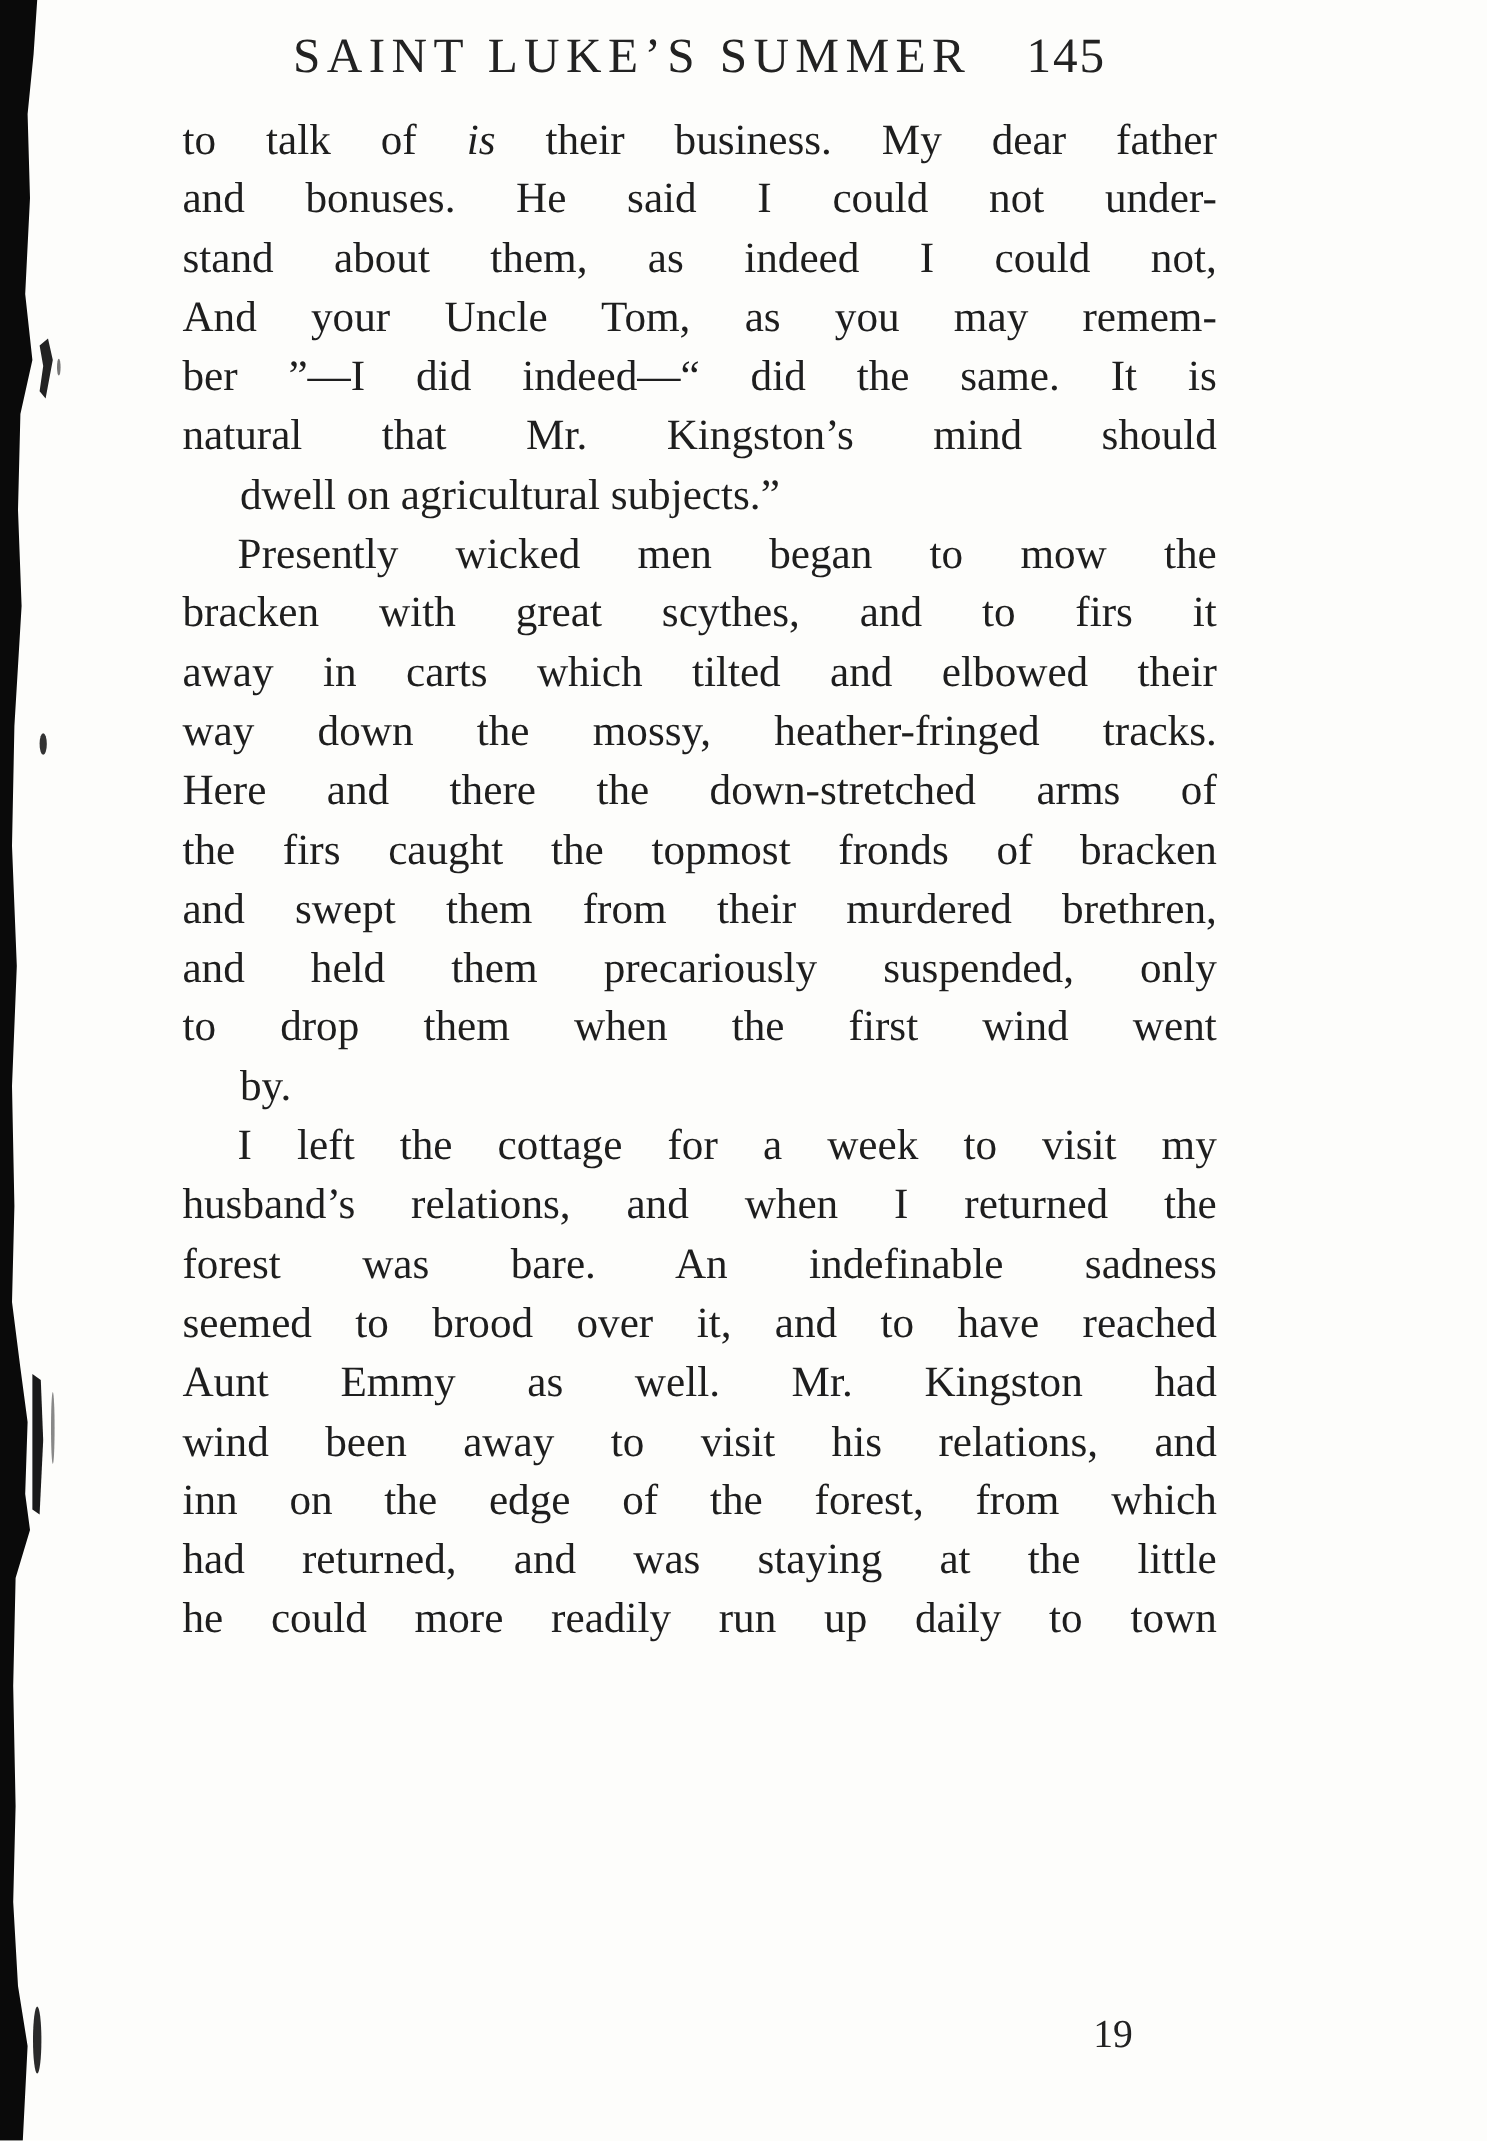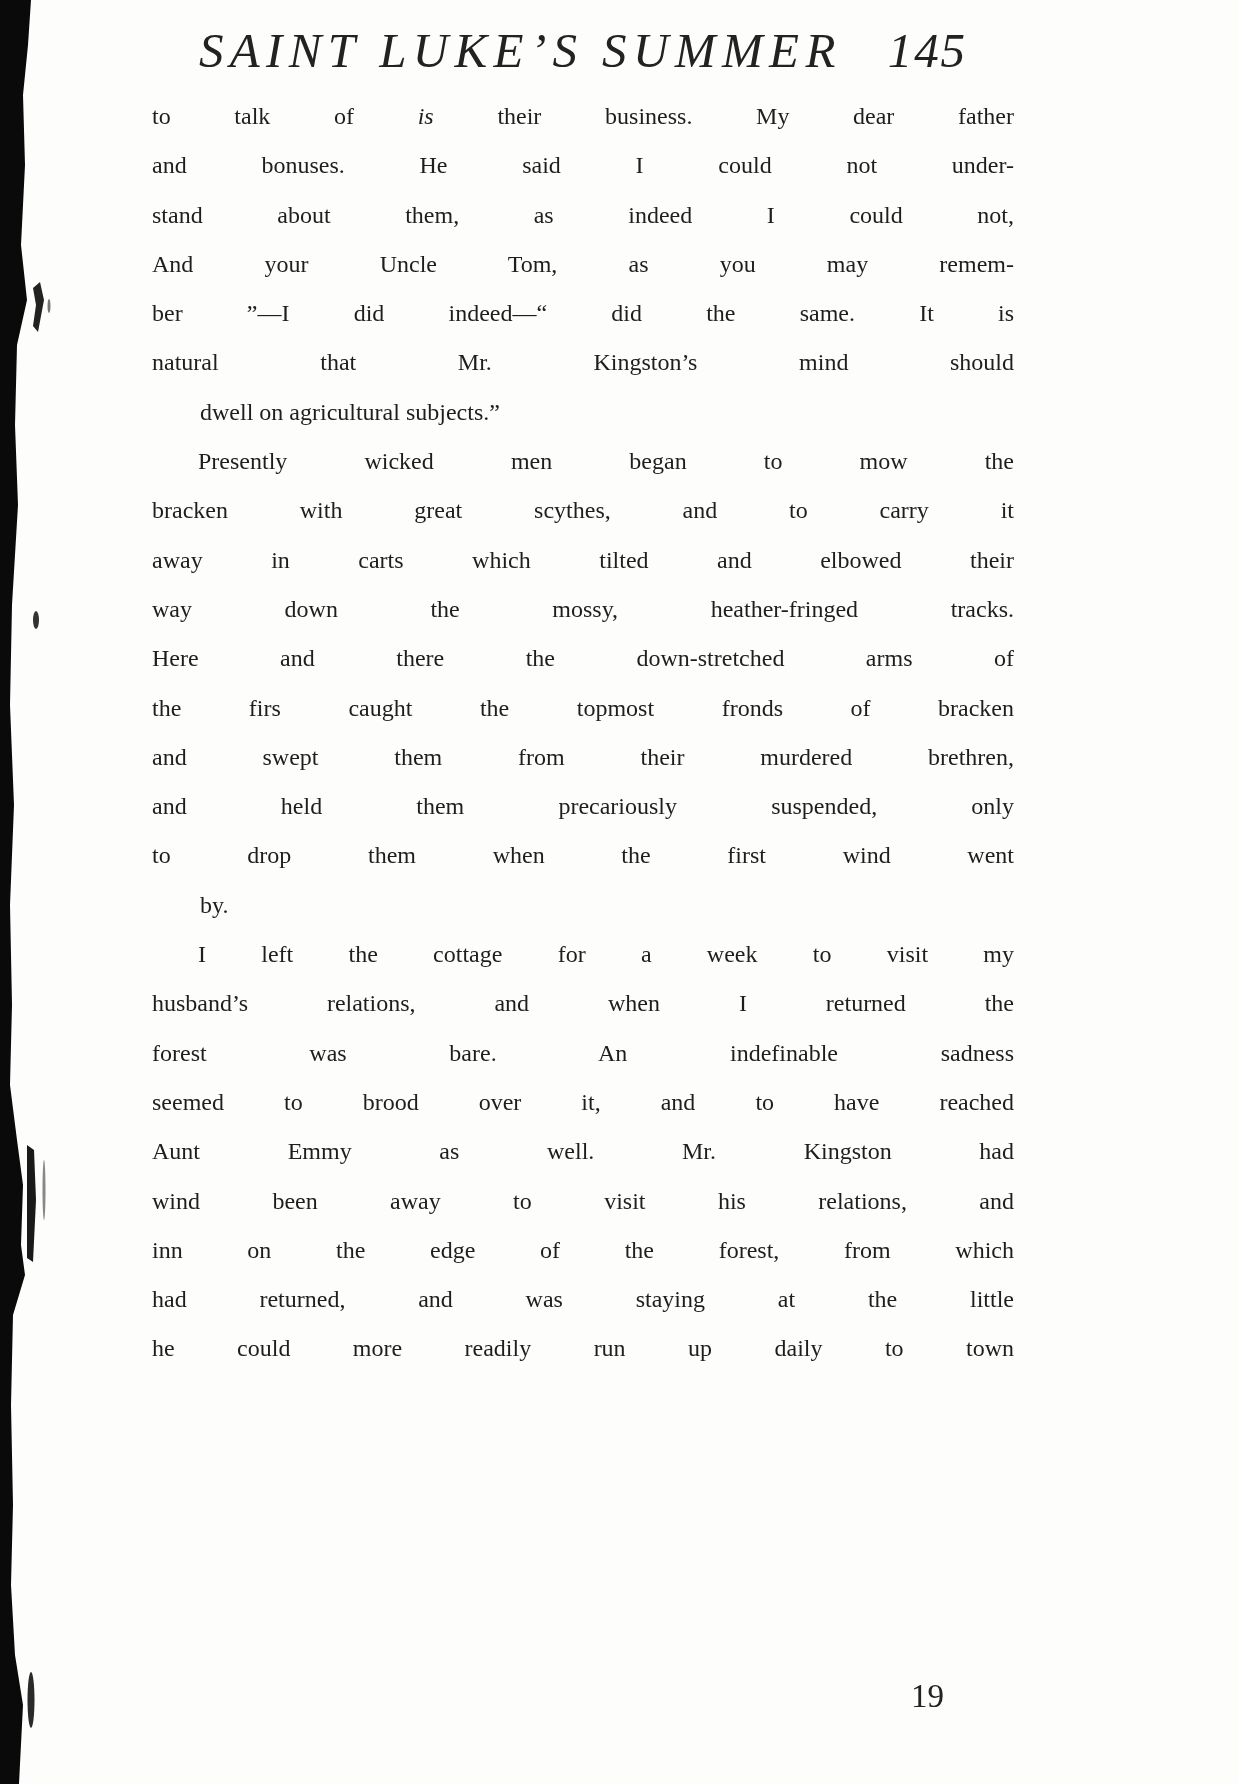--- a/index.html
+++ b/index.html
@@ -21,36 +21,35 @@
     left: 0;
     top: 0;
     pointer-events: none;
   }
   .running-header {
     position: absolute;
     top: 22px;
     left: 152px;
     width: 862px;
     text-align: center;
-    font-size: 49px;
+    font-size: 41px;
     letter-spacing: 0.13em;
     white-space: nowrap;
     color: #222;
-    font-style: italic;
   }
   .running-header .folio {
     margin-left: 46px;
     letter-spacing: 0.04em;
   }
   .body-text {
     position: absolute;
     top: 92px;
     left: 152px;
     width: 862px;
-    font-size: 24px;
+    font-size: 36px;
     line-height: 49.3px;
     color: #1e1e1e;
   }
   .line {
     text-align: justify;
     text-align-last: justify;
   }
   .line.no-just {
     text-align: left;
     text-align-last: left;
@@ -101,21 +100,21 @@
         <div class="line"><span>to talk of </span><span class="italic">is</span><span> their business.  My dear father</span></div>
         <div class="line">and bonuses.  He said I could not under-</div>
         <div class="line">stand about them, as indeed I could not,</div>
         <div class="line">And your Uncle Tom, as you may remem-</div>
         <div class="line">ber ”—I did indeed—“ did the same.  It is</div>
         <div class="line">natural that Mr. Kingston’s mind should</div>
         <div class="line no-just">dwell on agricultural subjects.”</div>
       </div>
       <div class="paragraph">
         <div class="line indent">Presently wicked men began to mow the</div>
-        <div class="line">bracken with great scythes, and to carry it</div>
+        <div class="line">bracken with great scythes, and to firs it</div>
         <div class="line">away in carts which tilted and elbowed their</div>
         <div class="line">way down the mossy, heather-fringed tracks.</div>
         <div class="line">Here and there the down-stretched arms of</div>
         <div class="line">the firs caught the topmost fronds of bracken</div>
         <div class="line">and swept them from their murdered brethren,</div>
         <div class="line">and held them precariously suspended, only</div>
         <div class="line">to drop them when the first wind went</div>
         <div class="line no-just">by.</div>
       </div>
       <div class="paragraph">

